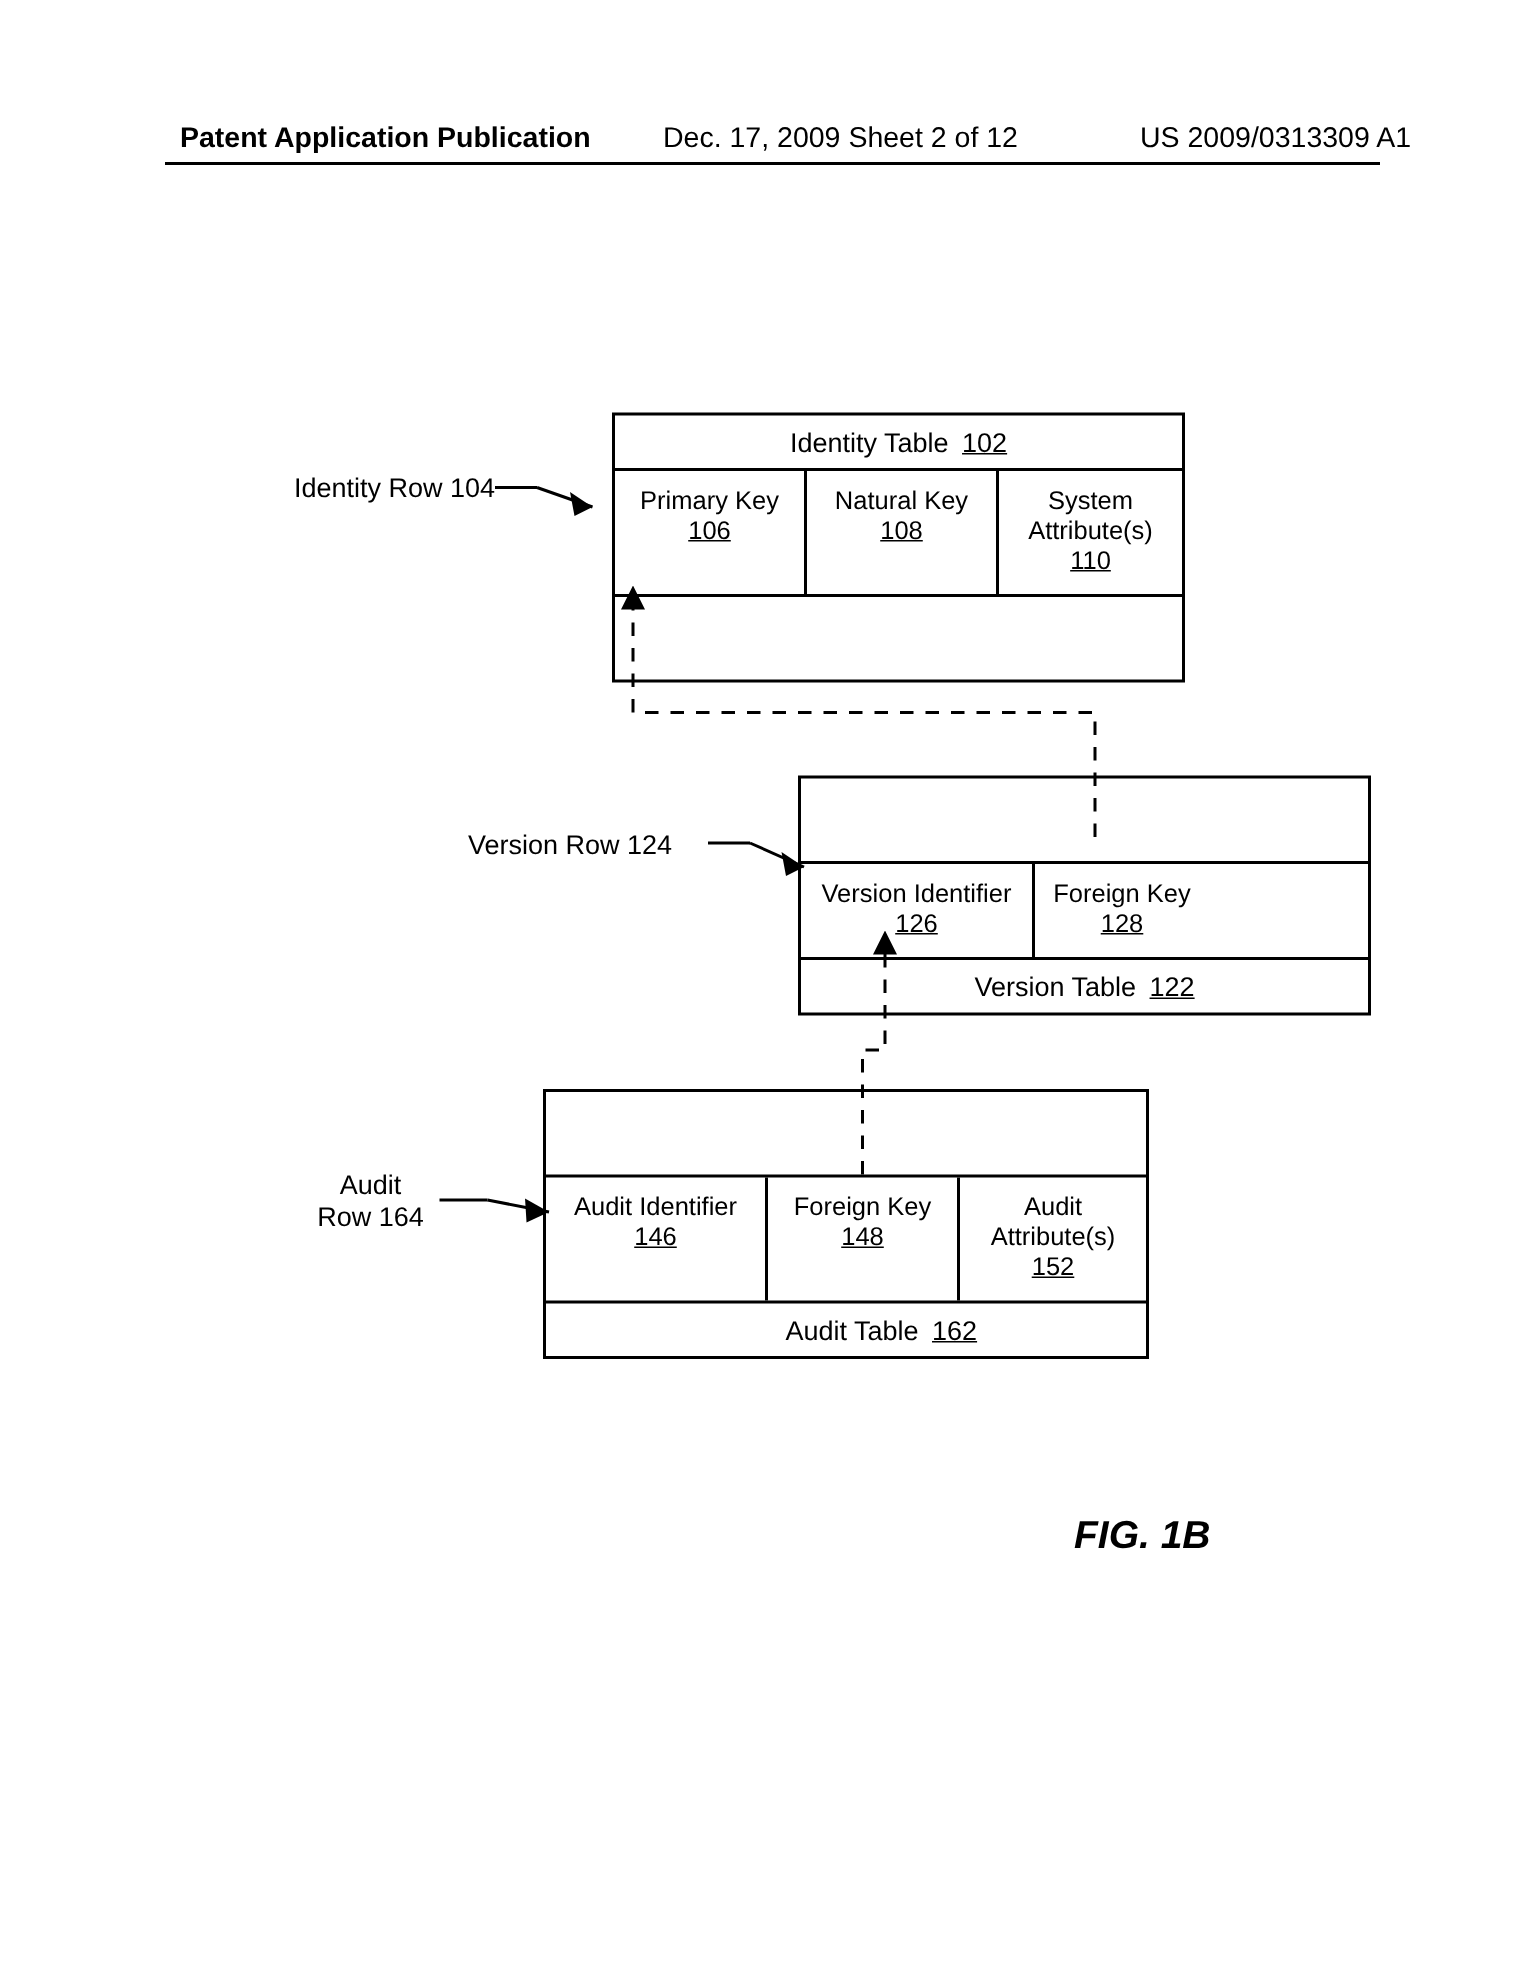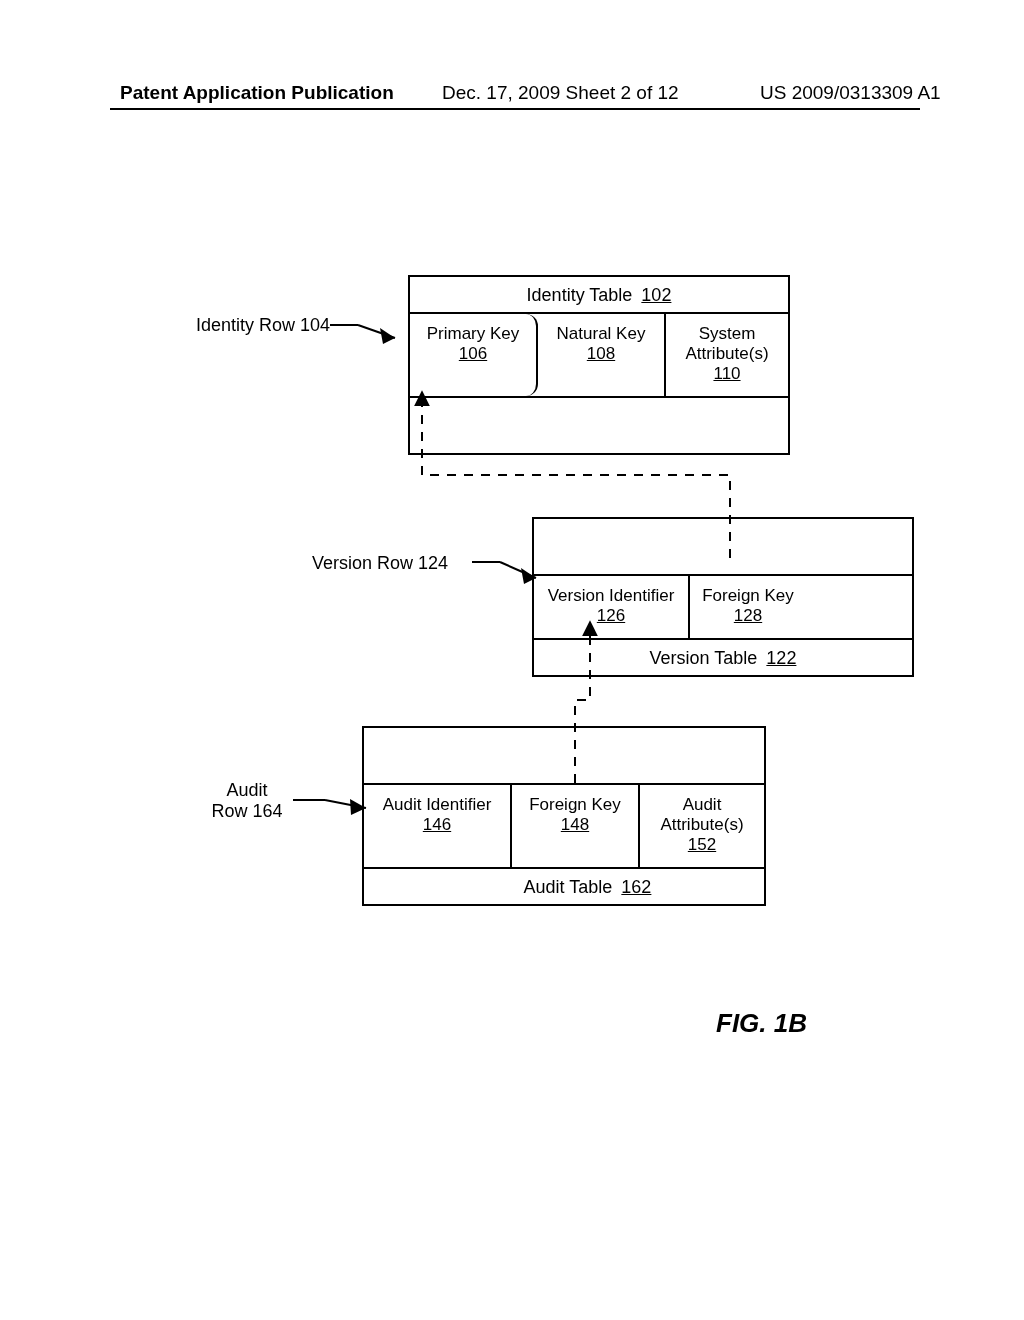--- a/index.html
+++ b/index.html
@@ -117,21 +117,21 @@
     <span class="right">US 2009/0313309 A1</span>
   </div>
   <div class="hr"></div>
 
   <div class="tbl" style="left:389px; top:275px; width:378px;margin-left:19px;">
     <div class="tbl-title">
       <span>Identity Table</span>
       <span class="ref" style="display:inline;margin-left:4px;">102</span>
     </div>
     <div class="tbl-cells">
-      <div class="cell" style="width:110px;border-radius:12px;">
+      <div class="cell" style="width:110px;">
         <span class="lab">Primary Key</span>
         <span class="ref">106</span>
       </div>
       <div class="cell" style="width:110px;">
         <span class="lab">Natural Key</span>
         <span class="ref">108</span>
       </div>
       <div class="cell" style="flex:1;">
         <span class="lab">System Attribute(s)</span>
         <span class="ref">110</span>

